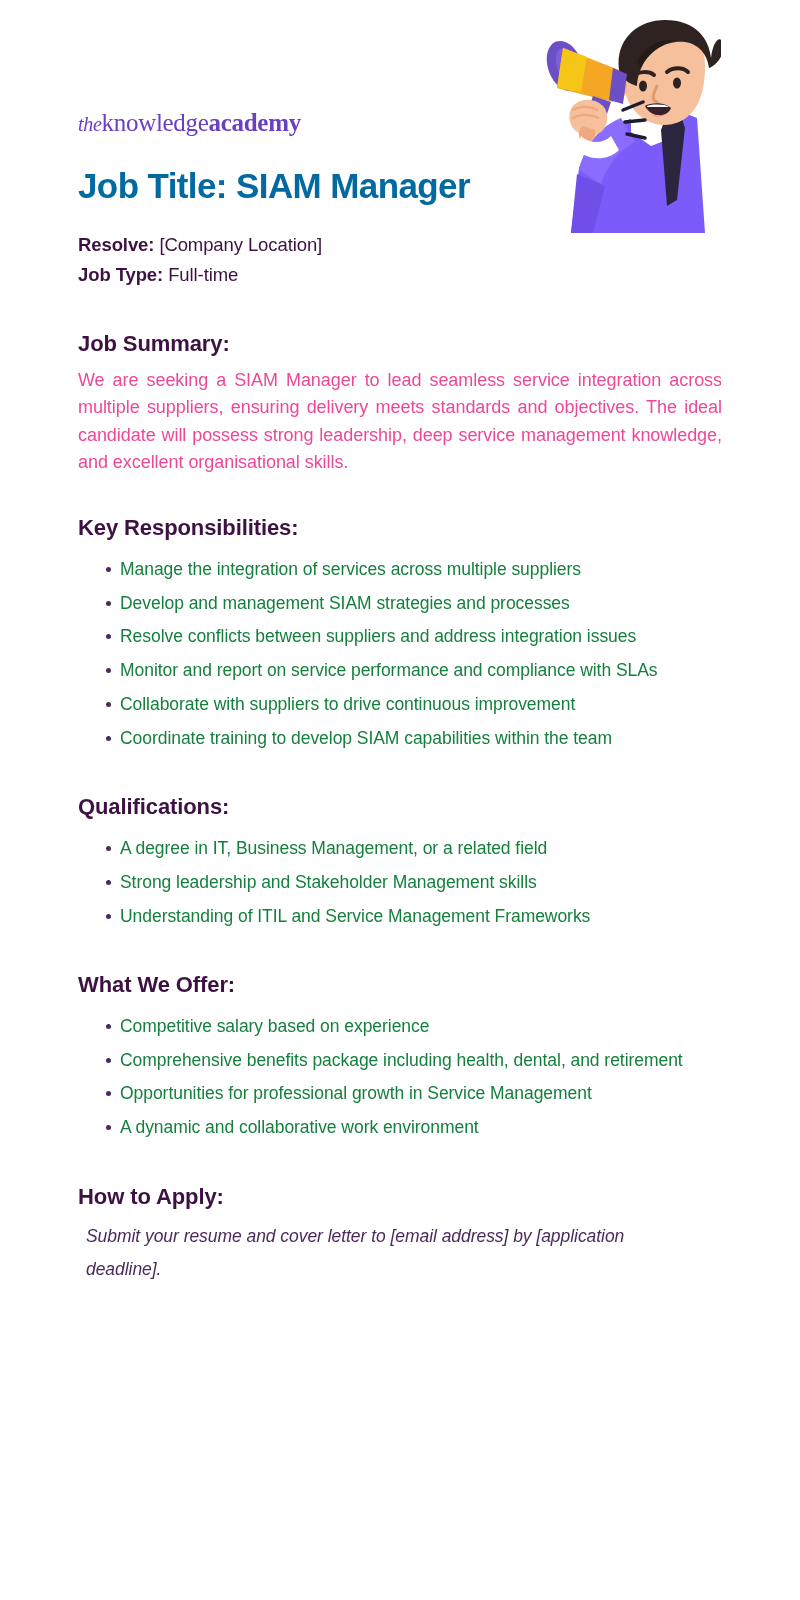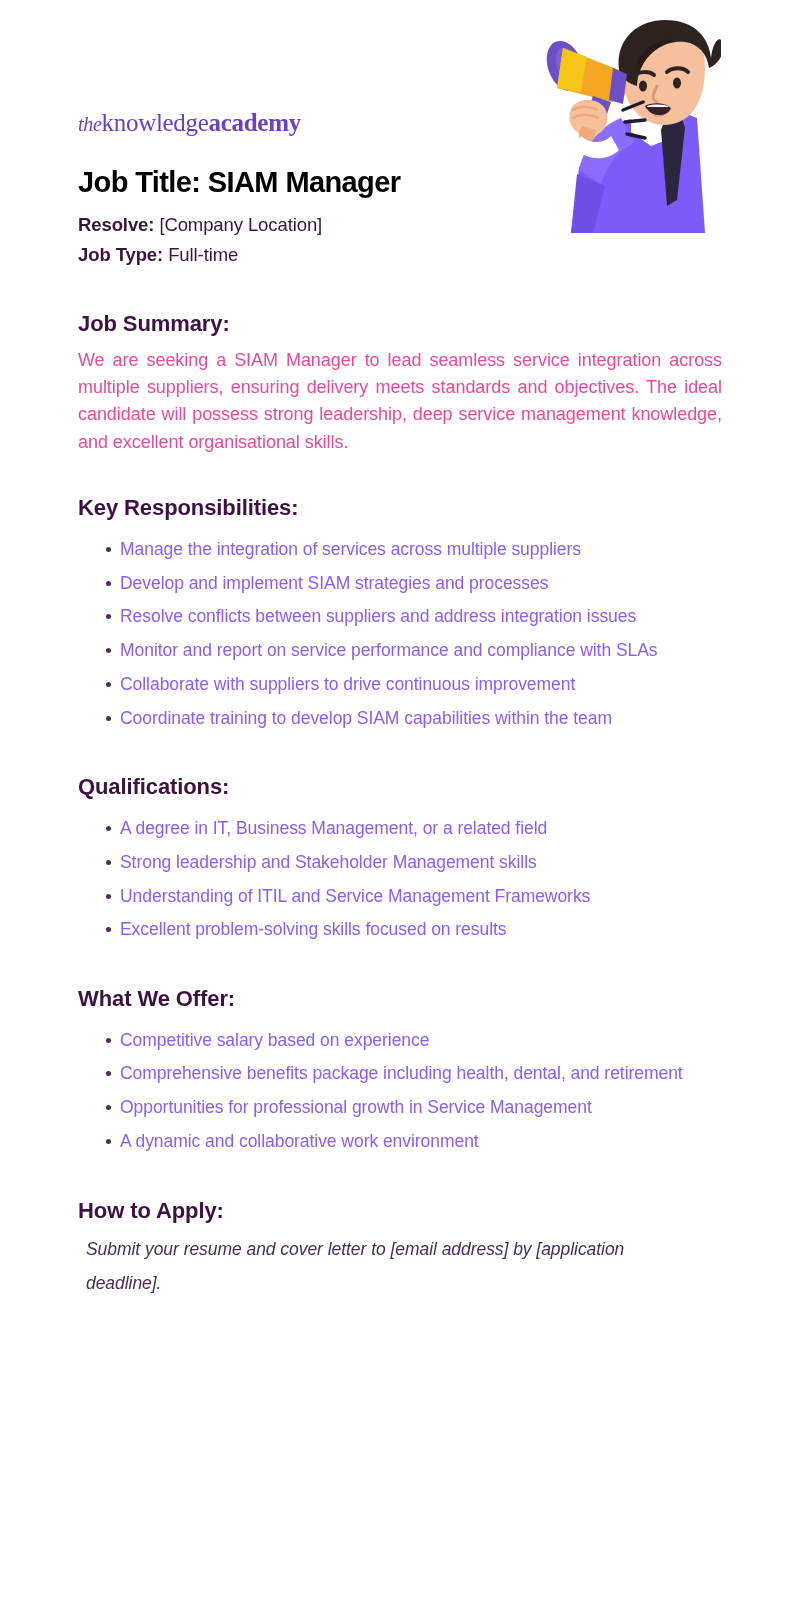--- a/index.html
+++ b/index.html
@@ -47,26 +47,26 @@
 
   
   .content {
     position: absolute;
     left: 78px;
     top: 165px;
     width: 644px;
   }
 
   h1.job-title {
-    font-size: 29px;
+    font-size: 35px;
     font-weight: 700;
-    color: #000000;
+    color: #0369a1;
     letter-spacing: -0.6px;
     line-height: 1.18;
-    margin-bottom: 11px;
+    margin-bottom: 24px;
   }
 
   .meta-line {
     font-size: 18.5px;
     color: #3D1242;
     line-height: 1.62;
     letter-spacing: -0.1px;
   }
   .meta-line .meta-label { font-weight: 700; }
   .meta-line .meta-value { font-weight: 400; }
@@ -94,21 +94,21 @@
 
   ul.bullets {
     list-style: none;
     margin-top: 10px;
   }
   ul.bullets > li {
     position: relative;
     padding-left: 42px;
     font-size: 17.5px;
     font-weight: 400;
-    color: #8b5cf6;
+    color: #15803d;
     line-height: 1.93;
     letter-spacing: -0.05px;
   }
   ul.bullets > li::before {
     content: "";
     position: absolute;
     left: 28px;
     top: 14px;
     width: 5px;
     height: 5px;
@@ -210,35 +210,34 @@
 
     <div class="block block-summary">
       <h2 class="section-head">Job Summary:</h2>
       <p class="summary-para">We are seeking a SIAM Manager to lead seamless service integration across multiple suppliers, ensuring delivery meets standards and objectives. The ideal candidate will possess strong leadership, deep service management knowledge, and excellent organisational skills.</p>
     </div>
 
     <div class="block">
       <h2 class="section-head">Key Responsibilities:</h2>
       <ul class="bullets">
         <li>Manage the integration of services across multiple suppliers</li>
-        <li>Develop and implement SIAM strategies and processes</li>
+        <li>Develop and management SIAM strategies and processes</li>
         <li>Resolve conflicts between suppliers and address integration issues</li>
         <li>Monitor and report on service performance and compliance with SLAs</li>
         <li>Collaborate with suppliers to drive continuous improvement</li>
         <li>Coordinate training to develop SIAM capabilities within the team</li>
       </ul>
     </div>
 
     <div class="block">
       <h2 class="section-head">Qualifications:</h2>
       <ul class="bullets">
         <li>A degree in IT, Business Management, or a related field</li>
         <li>Strong leadership and Stakeholder Management skills</li>
         <li>Understanding of ITIL and Service Management Frameworks</li>
-        <li>Excellent problem-solving skills focused on results</li>
       </ul>
     </div>
 
     <div class="block">
       <h2 class="section-head">What We Offer:</h2>
       <ul class="bullets">
         <li>Competitive salary based on experience</li>
         <li>Comprehensive benefits package including health, dental, and retirement</li>
         <li>Opportunities for professional growth in Service Management</li>
         <li>A dynamic and collaborative work environment</li>

